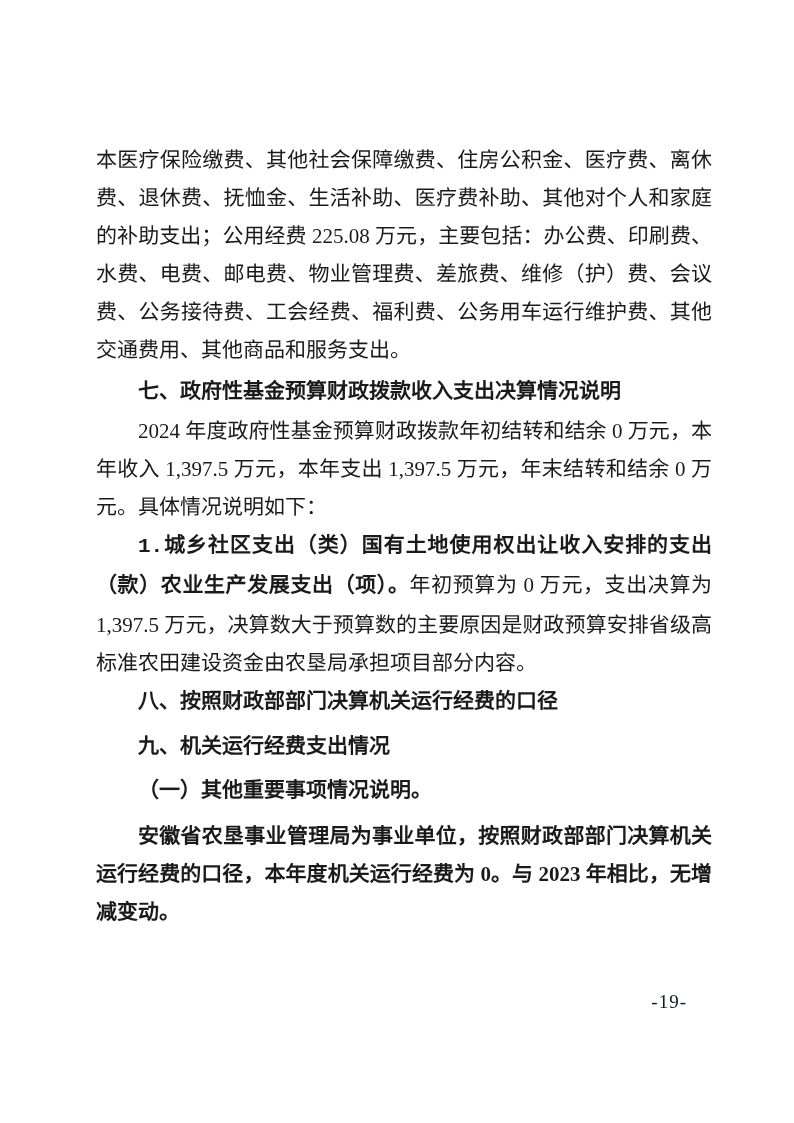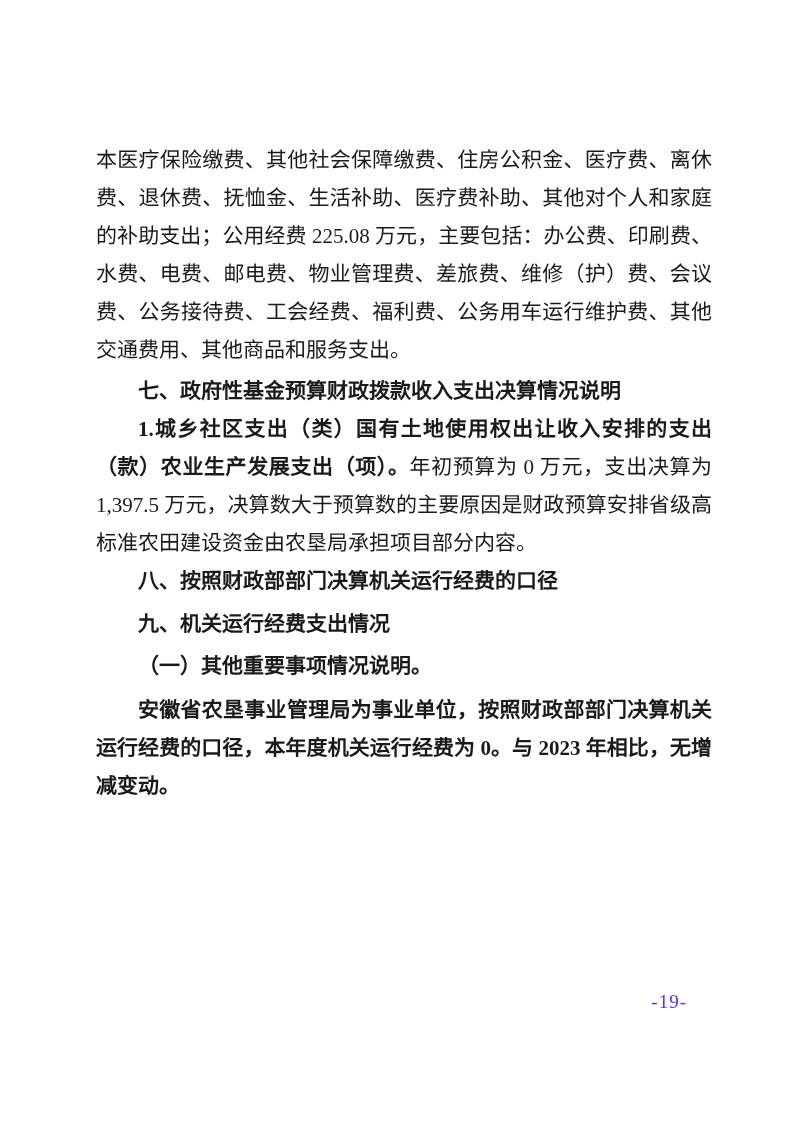--- a/index.html
+++ b/index.html
@@ -28,50 +28,51 @@
   }
   .doc-body p {
     margin: 0;
     padding: 0;
   }
   .doc-body p.indent {
     text-indent: 2em;
   }
   
   .run-bold {
-    font-family: Liberation Serif, serif;
+    font-family: Liberation Mono, monospace;
     font-weight: 700;
   }
   p.style-heading {
     text-align: left;
   }
   
   p.m3 { margin-top: 3px !important; }
   p.m4 { margin-top: 4px !important; }
   p.m5 { margin-top: 5px !important; }
   p.m6 { margin-top: 6px !important; font-weight: bold; }
   .page-number {
     position: absolute;
     top: 991px;
     right: 86px;
     font-size: 19px;
     line-height: 22px;
     letter-spacing: 1px;
     font-family: "Liberation Serif", "DejaVu Serif", serif;
-    color: #6d28d9;
+    color: #0f172a;
   }
 </style>
 </head>
 <body>
 
 <div class="page">
   <section class="doc-body">
 
   <p class="style-body"><span>本医疗保险缴费、其他社会保障缴费、住房公积金、医疗费、离休费、退休费、抚恤金、生活补助、医疗费补助、其他对个人和家庭的补助支出；公用经费 225.08 万元，主要包括：办公费、印刷费、水费、电费、邮电费、物业管理费、差旅费、维修（护）费、会议费、公务接待费、工会经费、福利费、公务用车运行维护费、其他交通费用、其他商品和服务支出。</span></p>
       <p class="style-heading indent m3"><span class="run-bold">七、政府性基金预算财政拨款收入支出决算情况说明</span></p>
+      <p class="style-body indent"><span>2024 年度政府性基金预算财政拨款年初结转和结余 0 万元，本年收入 1,397.5 万元，本年支出 1,397.5 万元，年末结转和结余 0 万元。具体情况说明如下：</span></p>
       <p class="style-body indent"><span class="run-bold">1.城乡社区支出（类）国有土地使用权出让收入安排的支出（款）农业生产发展支出（项）。</span><span>年初预算为 0 万元，支出决算为 1,397.5 万元，决算数大于预算数的主要原因是财政预算安排省级高标准农田建设资金由农垦局承担项目部分内容。</span></p>
       <p class="style-heading indent"><span class="run-bold">八、按照财政部部门决算机关运行经费的口径</span></p>
       <p class="style-heading indent m5"><span class="run-bold">九、机关运行经费支出情况</span></p>
       <p class="style-heading indent m4"><span class="run-bold">（一）其他重要事项情况说明。</span></p>
       <p class="style-body indent m6"><span>安徽省农垦事业管理局为事业单位，按照财政部部门决算机关运行经费的口径，本年度机关运行经费为 0。与 2023 年相比，无增减变动。</span></p>
     </section>
   <div class="page-number">-19-</div>
 </div>
 
 </body></html>

